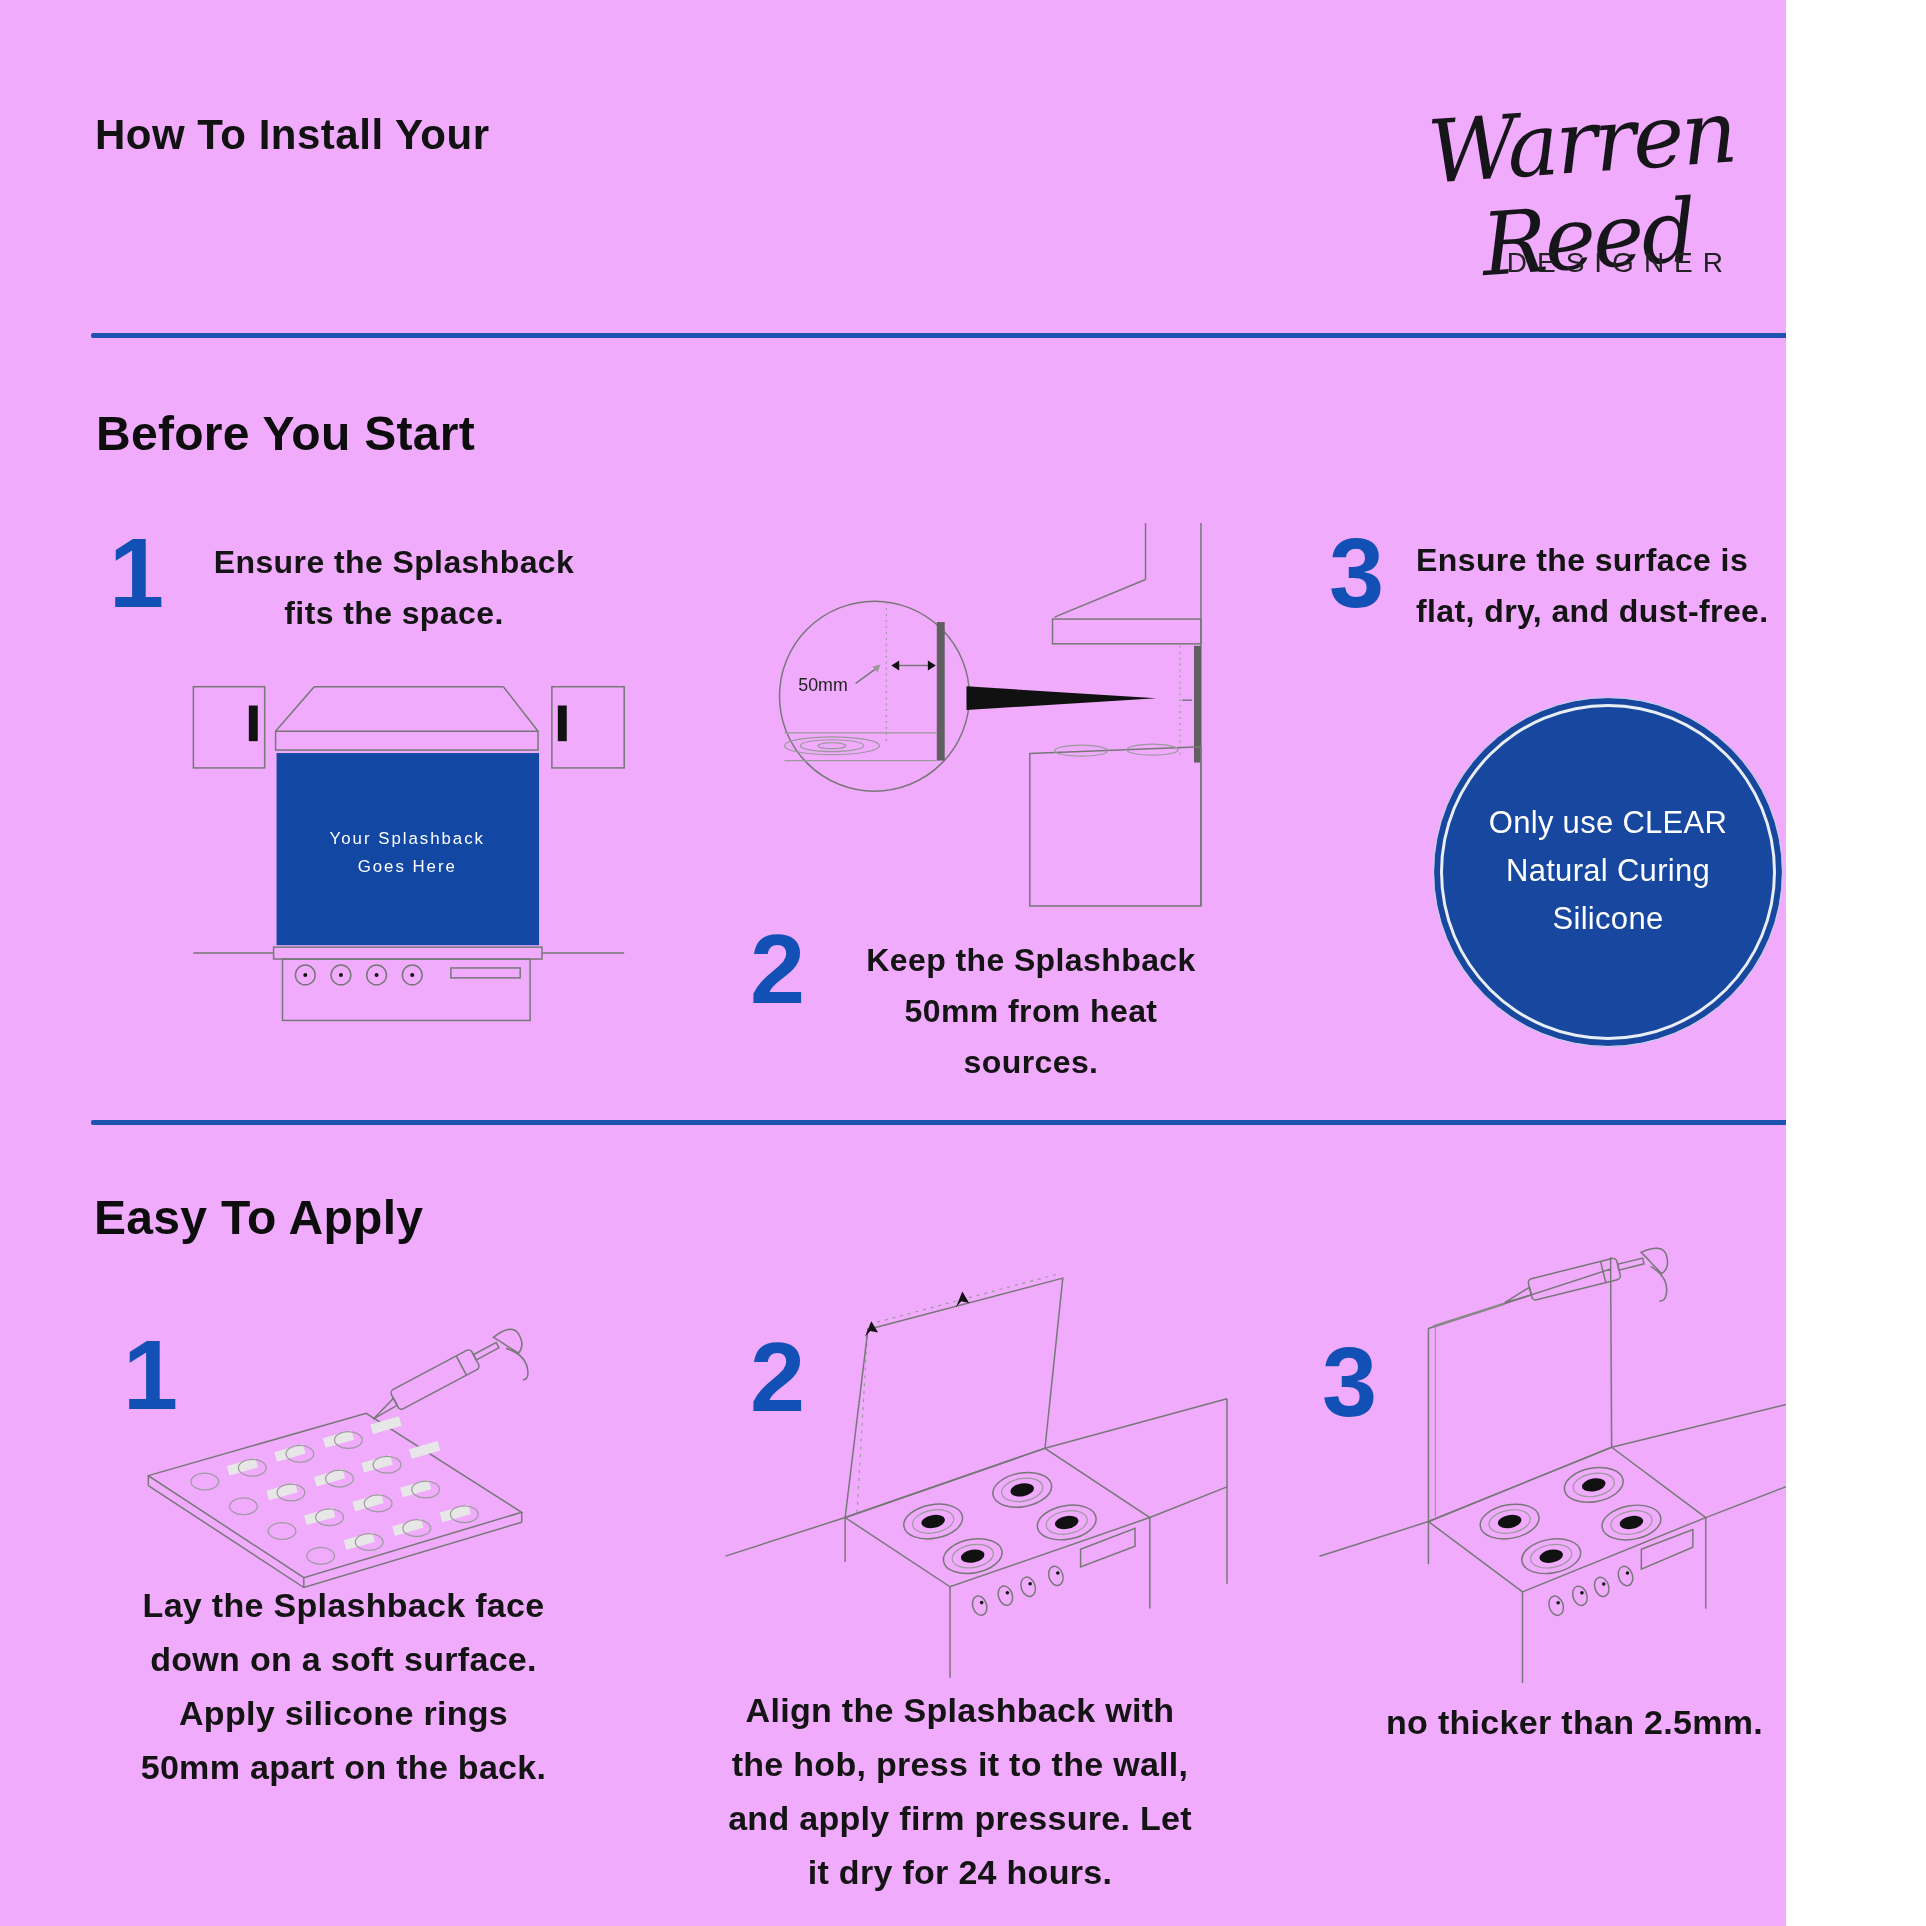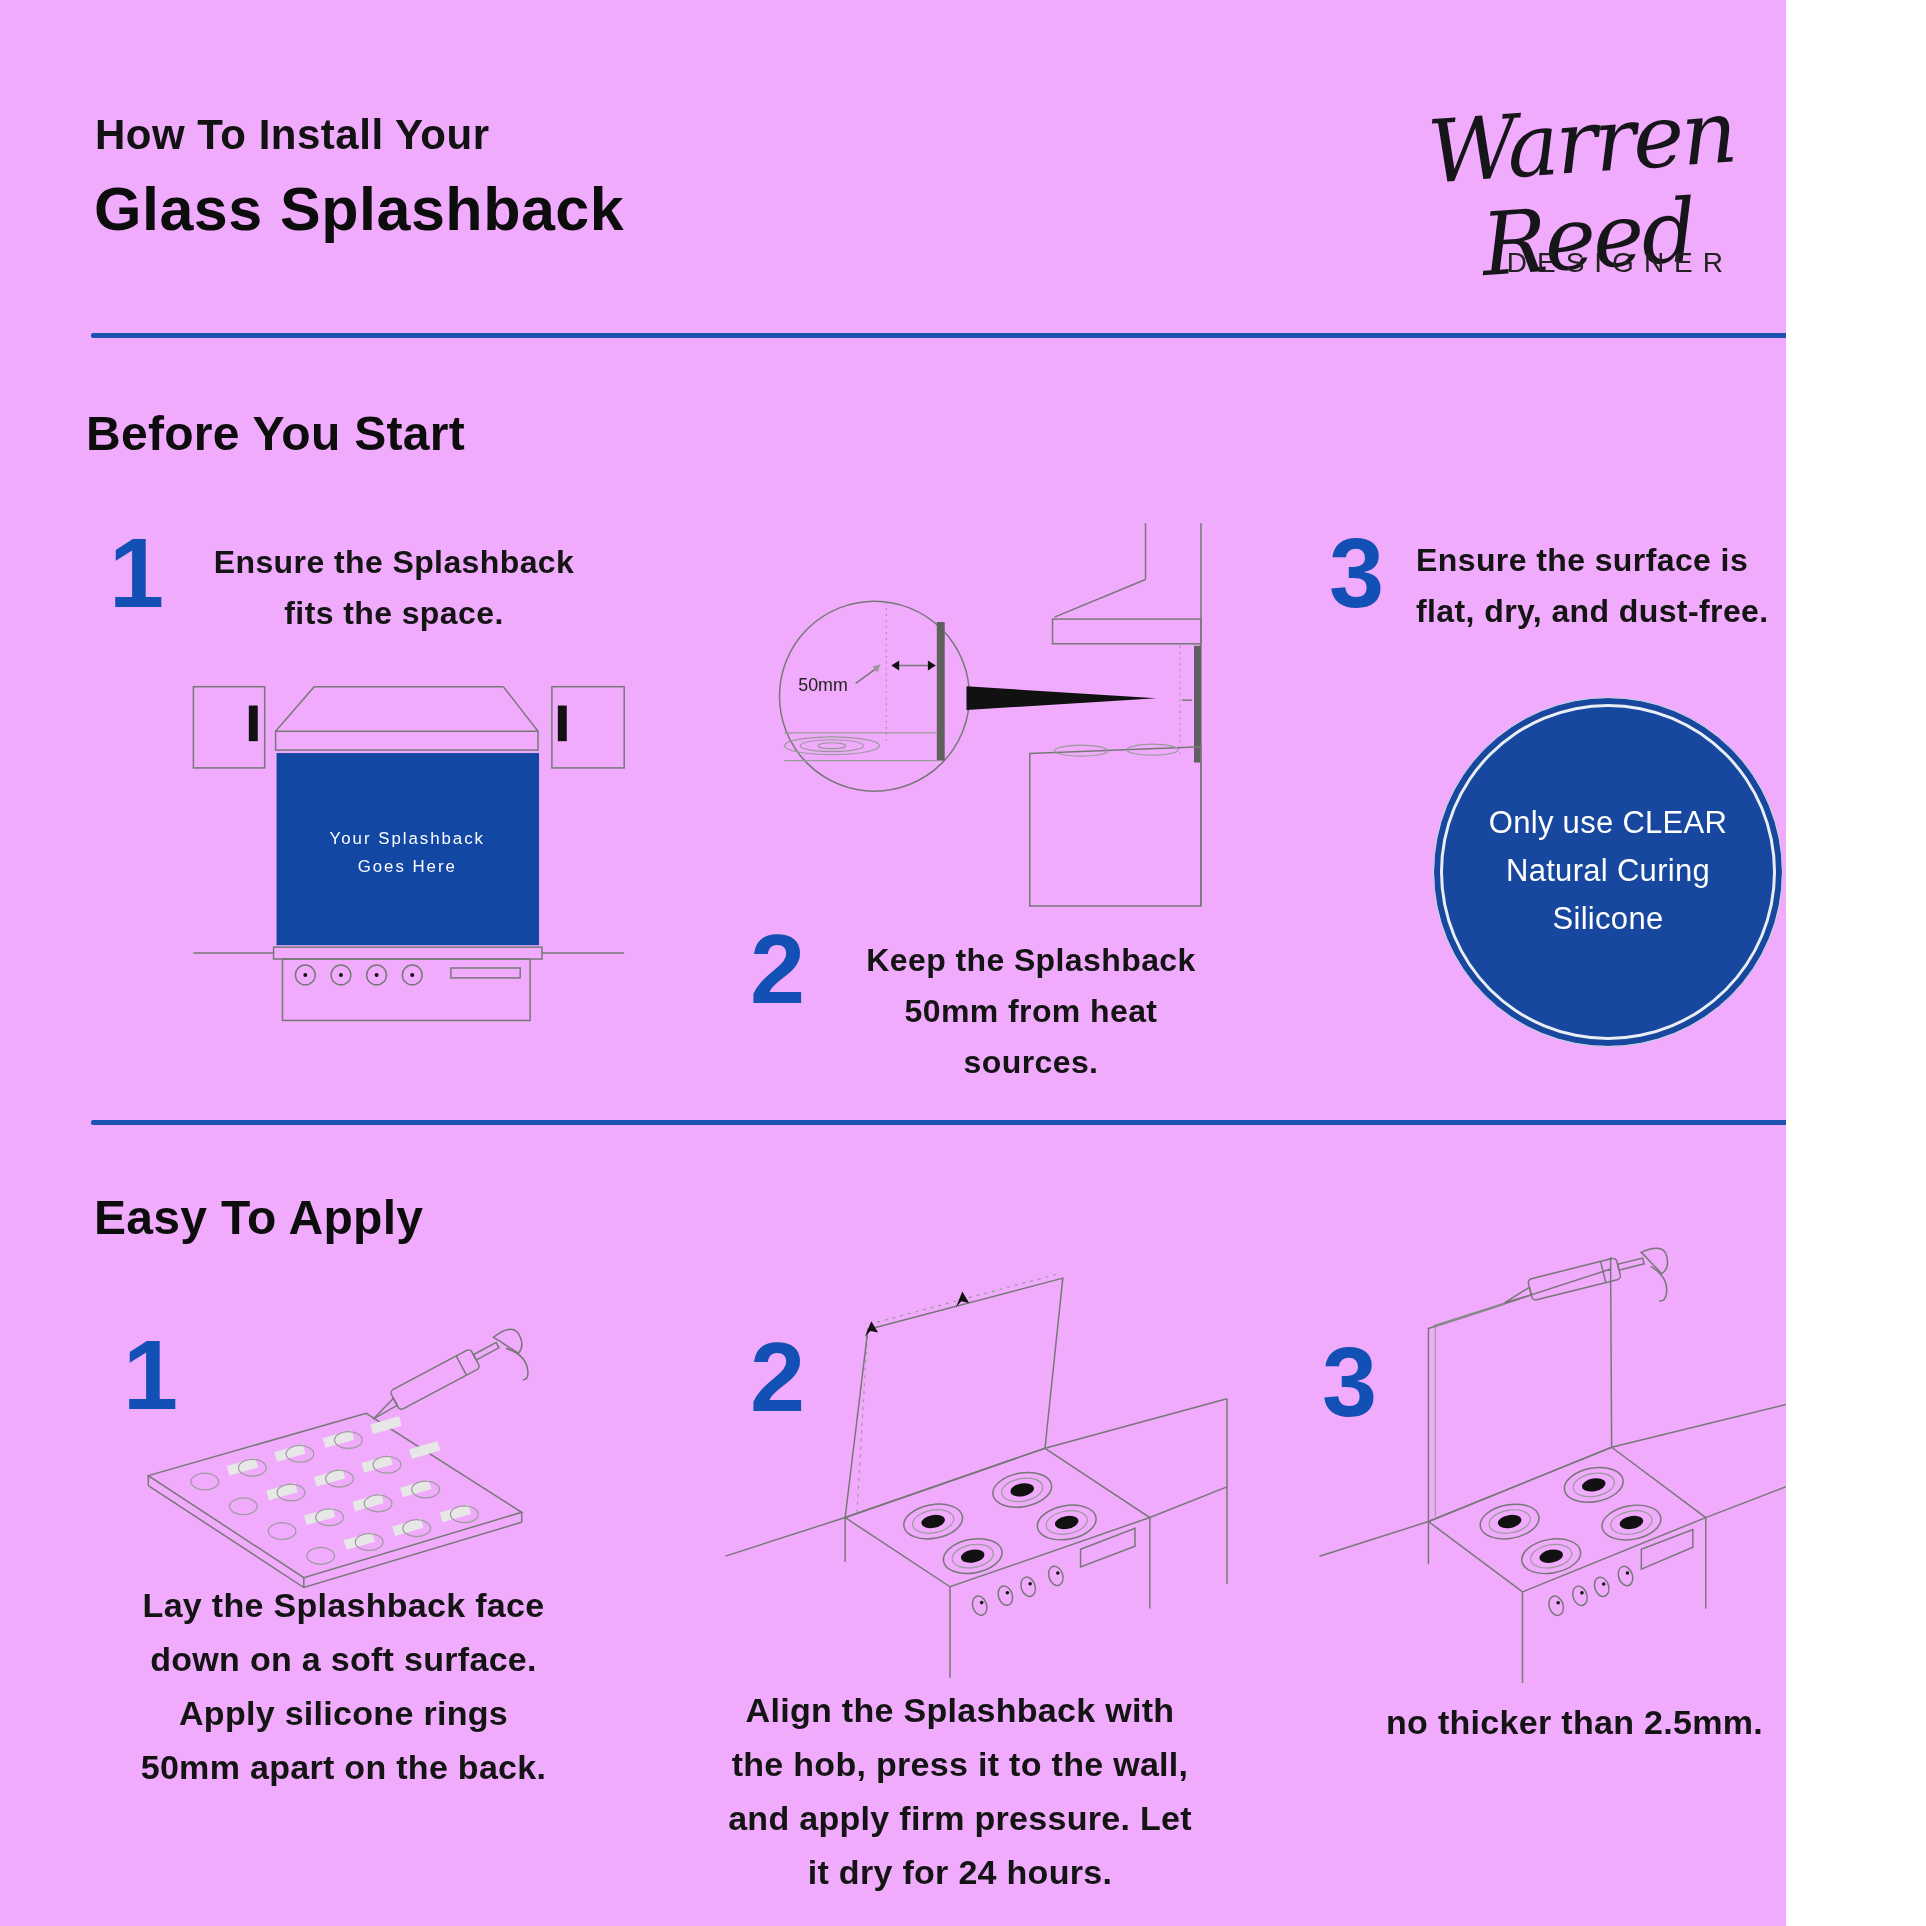--- a/index.html
+++ b/index.html
@@ -32,30 +32,29 @@
   svg .dk{fill:#5f5f5f;stroke:none;}
   svg .blk{fill:#111;stroke:none;}
   svg text{font-family:"Liberation Sans",sans-serif;}
 </style>
 </head>
 <body>
 
 <div id="page">
 
   <div class="abs title-small" style="left:95px;top:111px;">How To Install Your</div>
-  <div class="abs title-big" style="left:94px;top:174px;">Glass Splashback</div>
 
   <div class="logo-wrap">
     <div class="logo-script">Warren Reed</div>
     <div class="logo-sub">DESIGNER</div>
   </div>
 
   <div class="divider" style="top:333px;"></div>
 
-  <div class="abs section-h" style="left:86px;top:406px;">Before You Start</div>
+  <div class="abs section-h" style="left:96px;top:406px;">Before You Start</div>
 
   <div class="num" style="left:109px;top:523px;">1</div>
   <div class="steptext" style="left:190px;top:537px;width:408px;">
     <div>Ensure the Splashback</div>
     <div>fits the space.</div>
   </div>
 
   <svg style="left:129px;top:644px;" width="515" height="436" viewBox="0 0 520 440">
 
     <rect class="ln" x="65" y="43" width="72" height="82"></rect>

